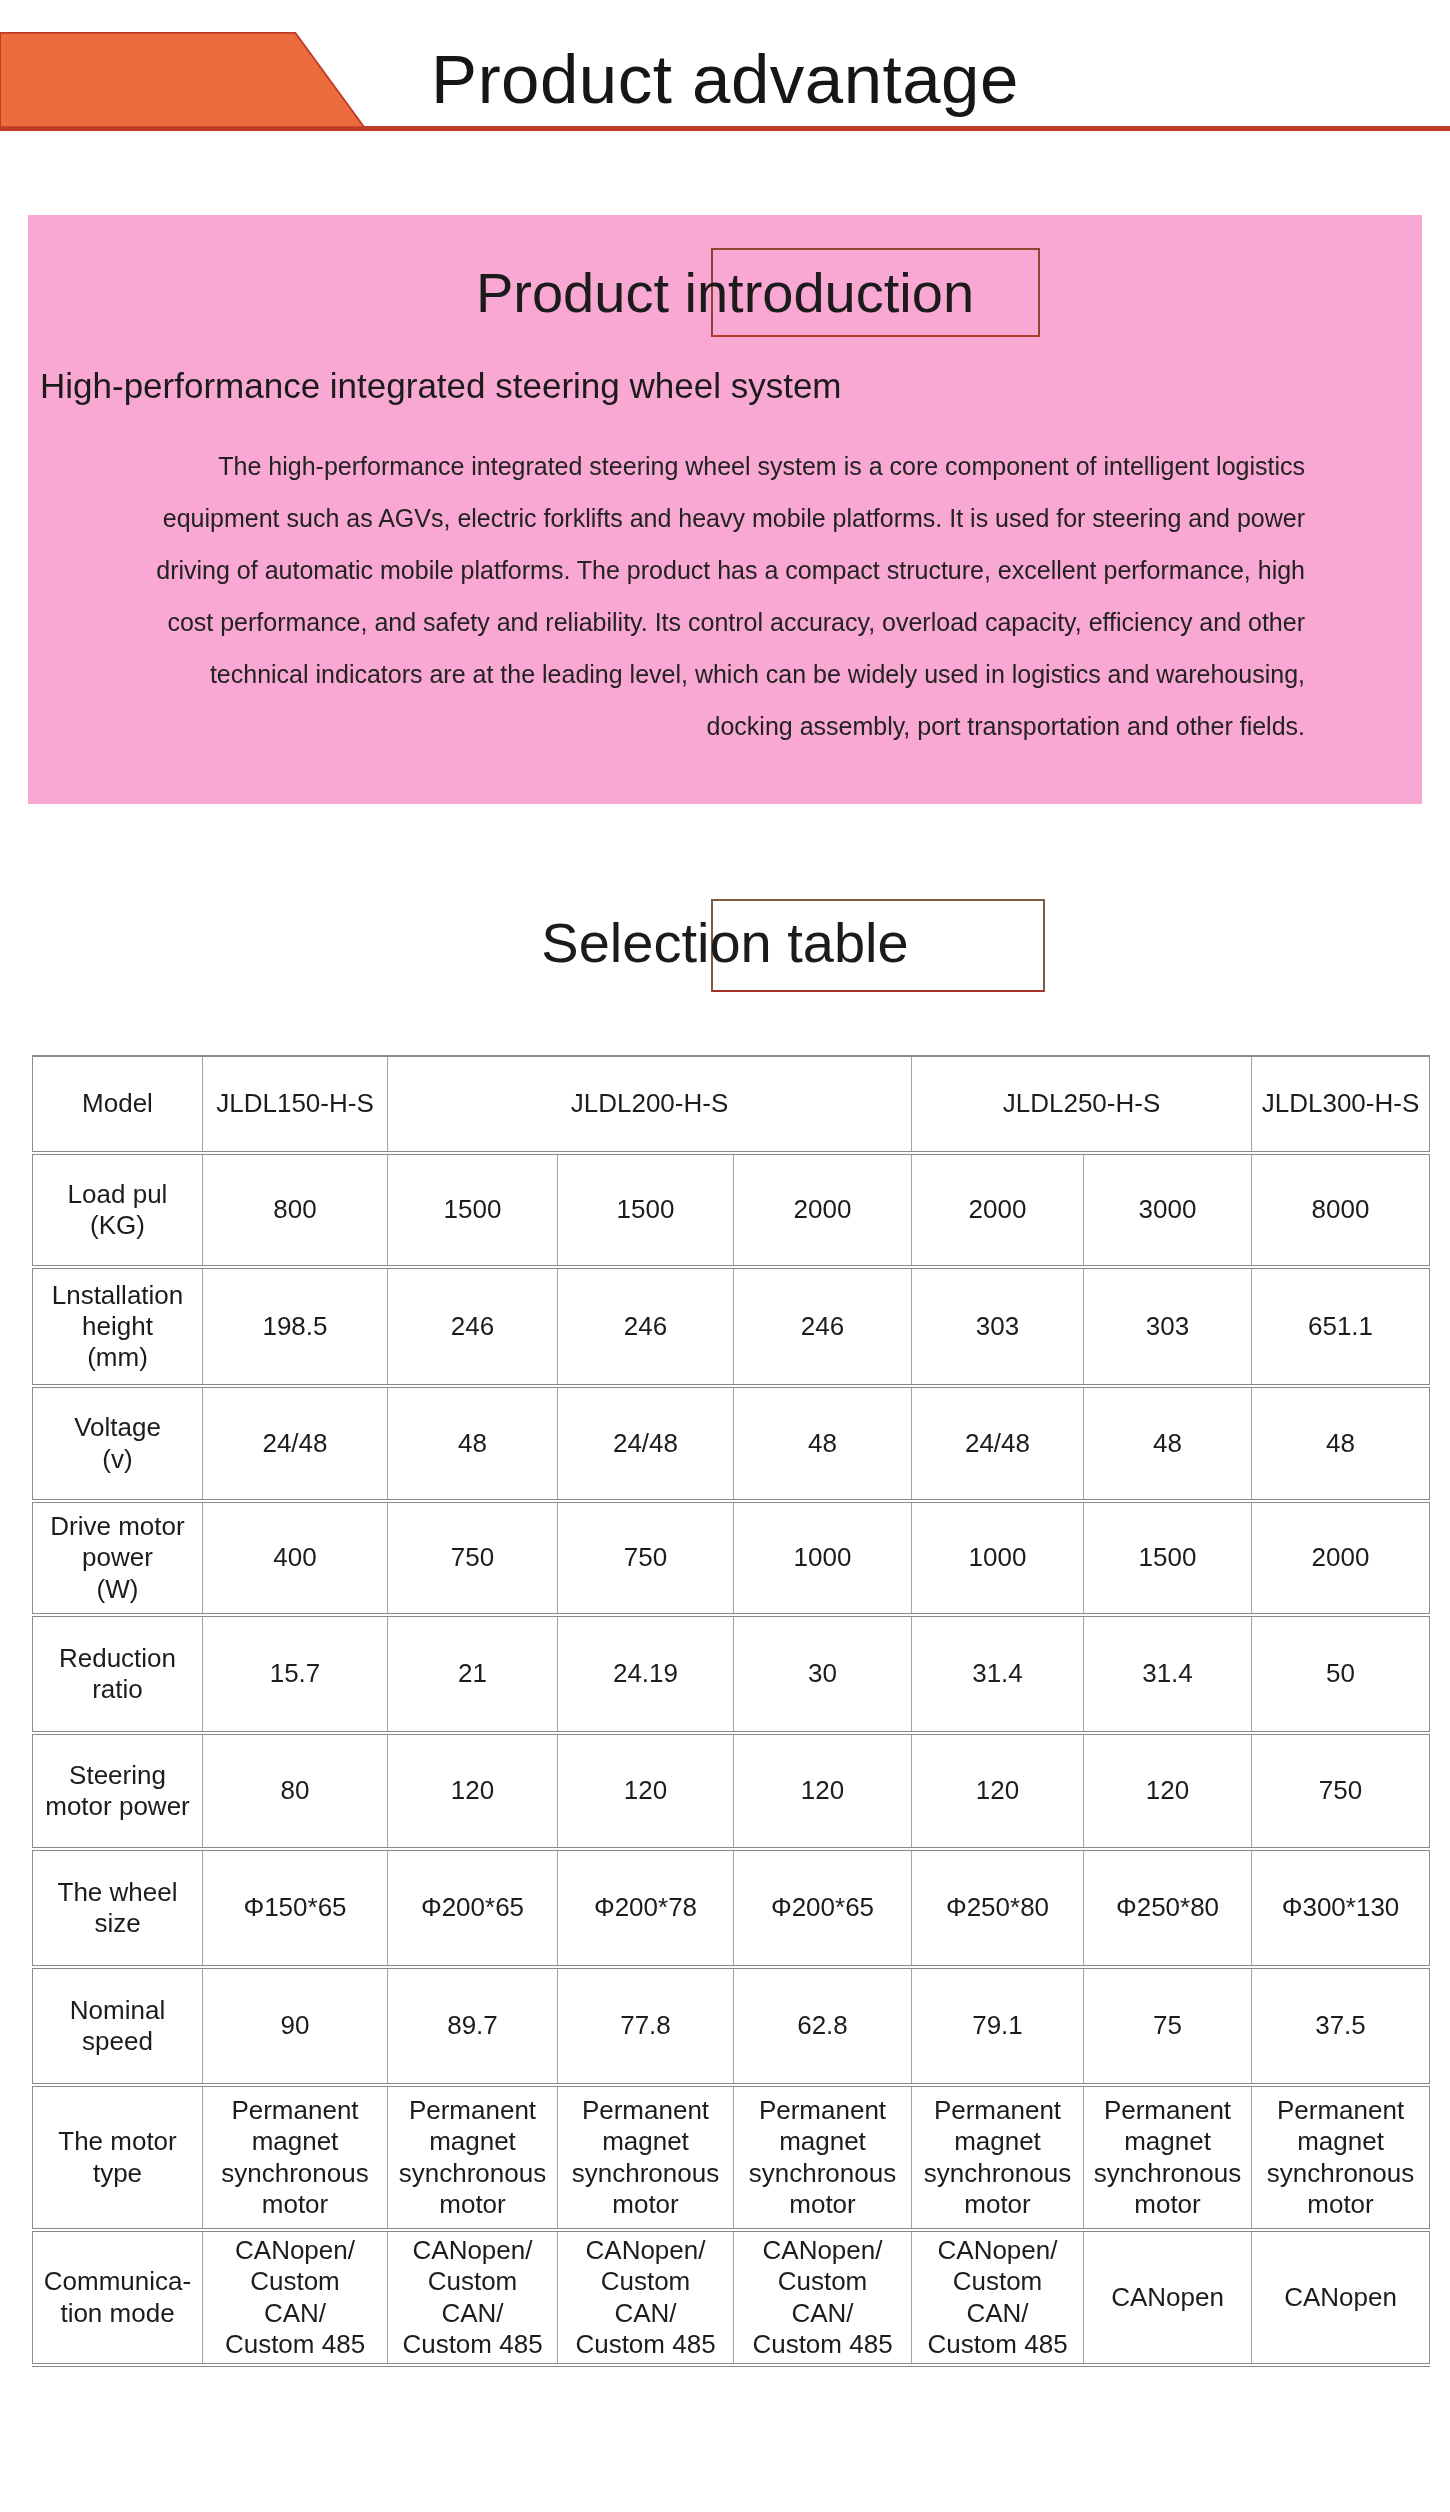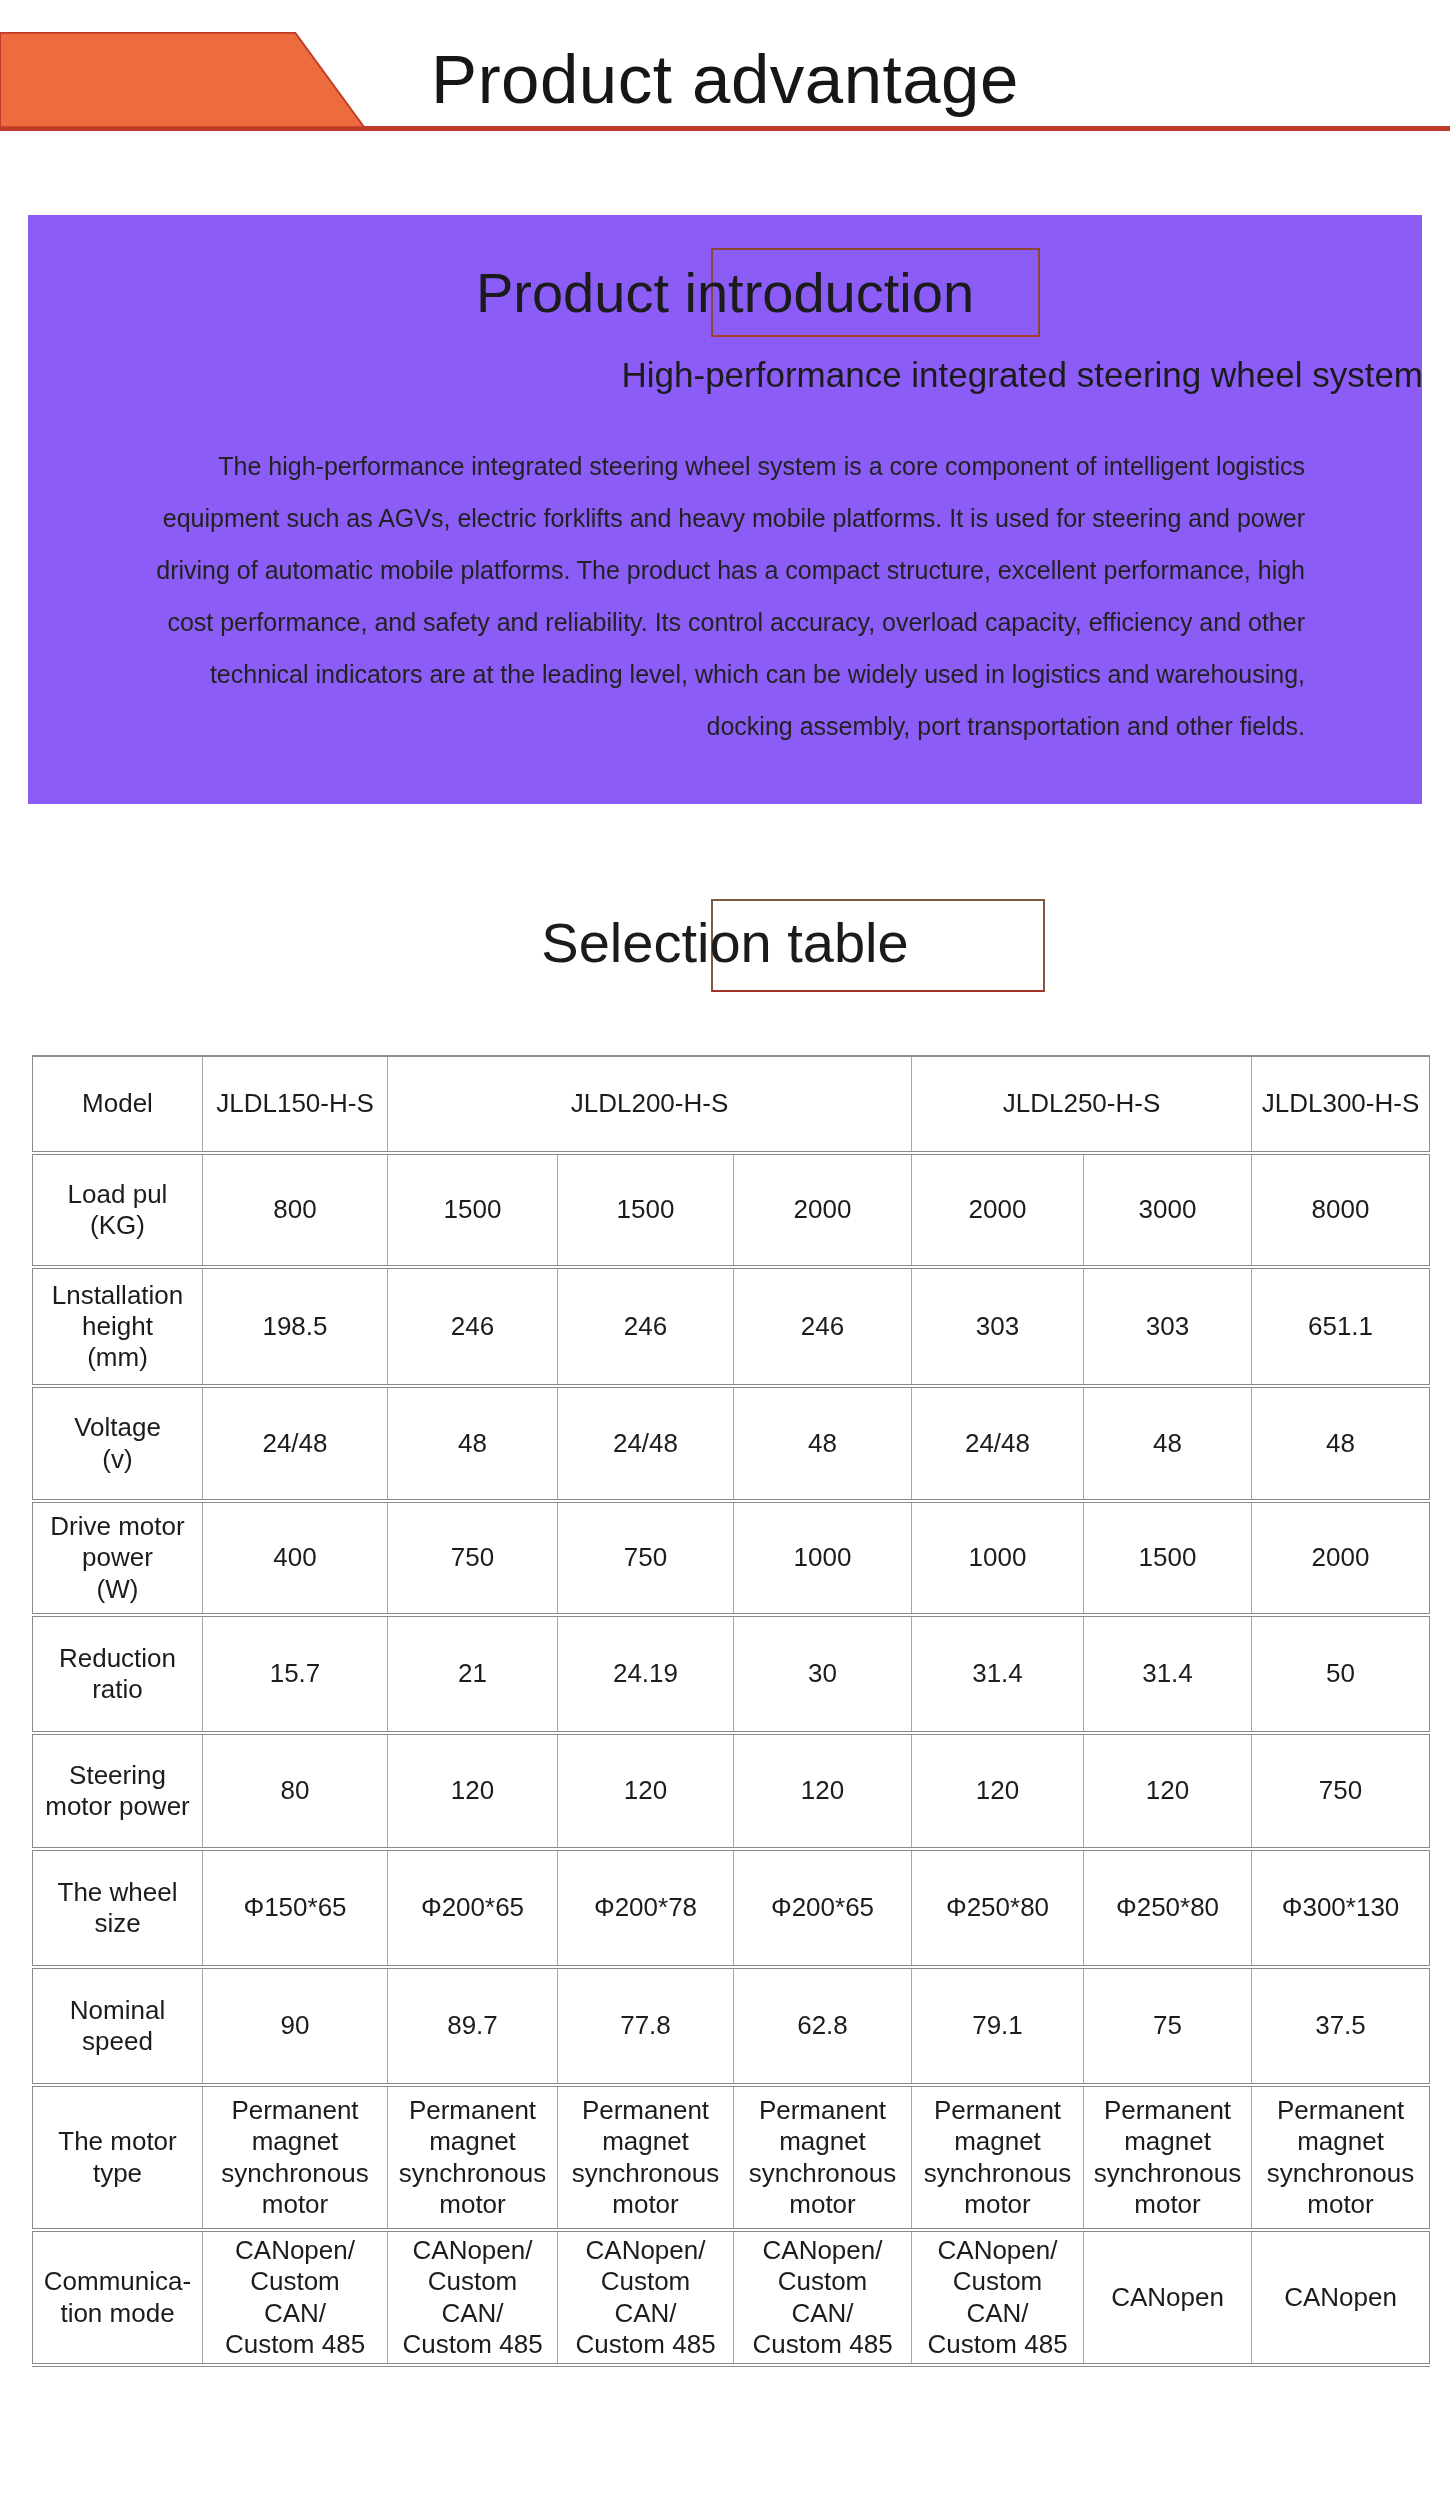--- a/index.html
+++ b/index.html
@@ -7,26 +7,26 @@
   .page{position:relative;width:1450px;height:2512px;background:#ffffff;overflow:hidden;}
 
   
   .banner{position:absolute;left:0;top:0;width:1450px;height:148px;}
   .banner-line{position:absolute;left:0;top:126px;width:1450px;height:4.6px;background:#c03b27;}
   .banner-trap{position:absolute;left:0;top:32px;width:365px;height:96px;display:block;}
   .banner-title{position:absolute;left:0;top:32px;width:100%;height:95px;line-height:95px;
     text-align:center;font-size:69px;font-weight:500;color:#161616;margin:0;letter-spacing:0.5px;}
 
   
-  .intro{position:absolute;left:28px;top:215px;width:1394px;height:589px;background:#8b5cf6;}
+  .intro{position:absolute;left:28px;top:215px;width:1394px;height:589px;background:#f9a8d4;}
   .accent-box{position:absolute;border:2.8px solid #8d4730;border-bottom-color:#b23a28;background:transparent;}
   .intro .accent-box{left:683px;top:33px;width:325px;height:85px;}
   .intro-title{position:absolute;left:0;top:46px;width:100%;text-align:center;margin:0;
     font-size:56px;font-weight:500;color:#1b1b1b;line-height:1.15;}
-  .intro-subtitle{position:absolute;left:0;top:139px;width:100%;text-align:right;margin:1px;
+  .intro-subtitle{position:absolute;left:0;top:139px;width:100%;text-align:left;margin:12px;
     font-size:35px;font-weight:500;color:#1b1b1b;}
   .intro-body{position:absolute;left:0;right:0;top:225px;margin:0 auto;width:1160px;
     text-align:right;font-size:25px;line-height:52px;color:#222222;}
 
   
   .selection{position:absolute;left:0;top:879px;width:1450px;height:167px;}
   .selection .accent-box{left:711px;top:20.4px;width:330px;height:89px;border-color:#7d5a44;border-bottom-color:#a33327;}
   .selection-title{position:absolute;left:0;top:33px;width:100%;text-align:center;margin:0;
     font-size:56px;font-weight:500;color:#1b1b1b;line-height:1.1;}
 

